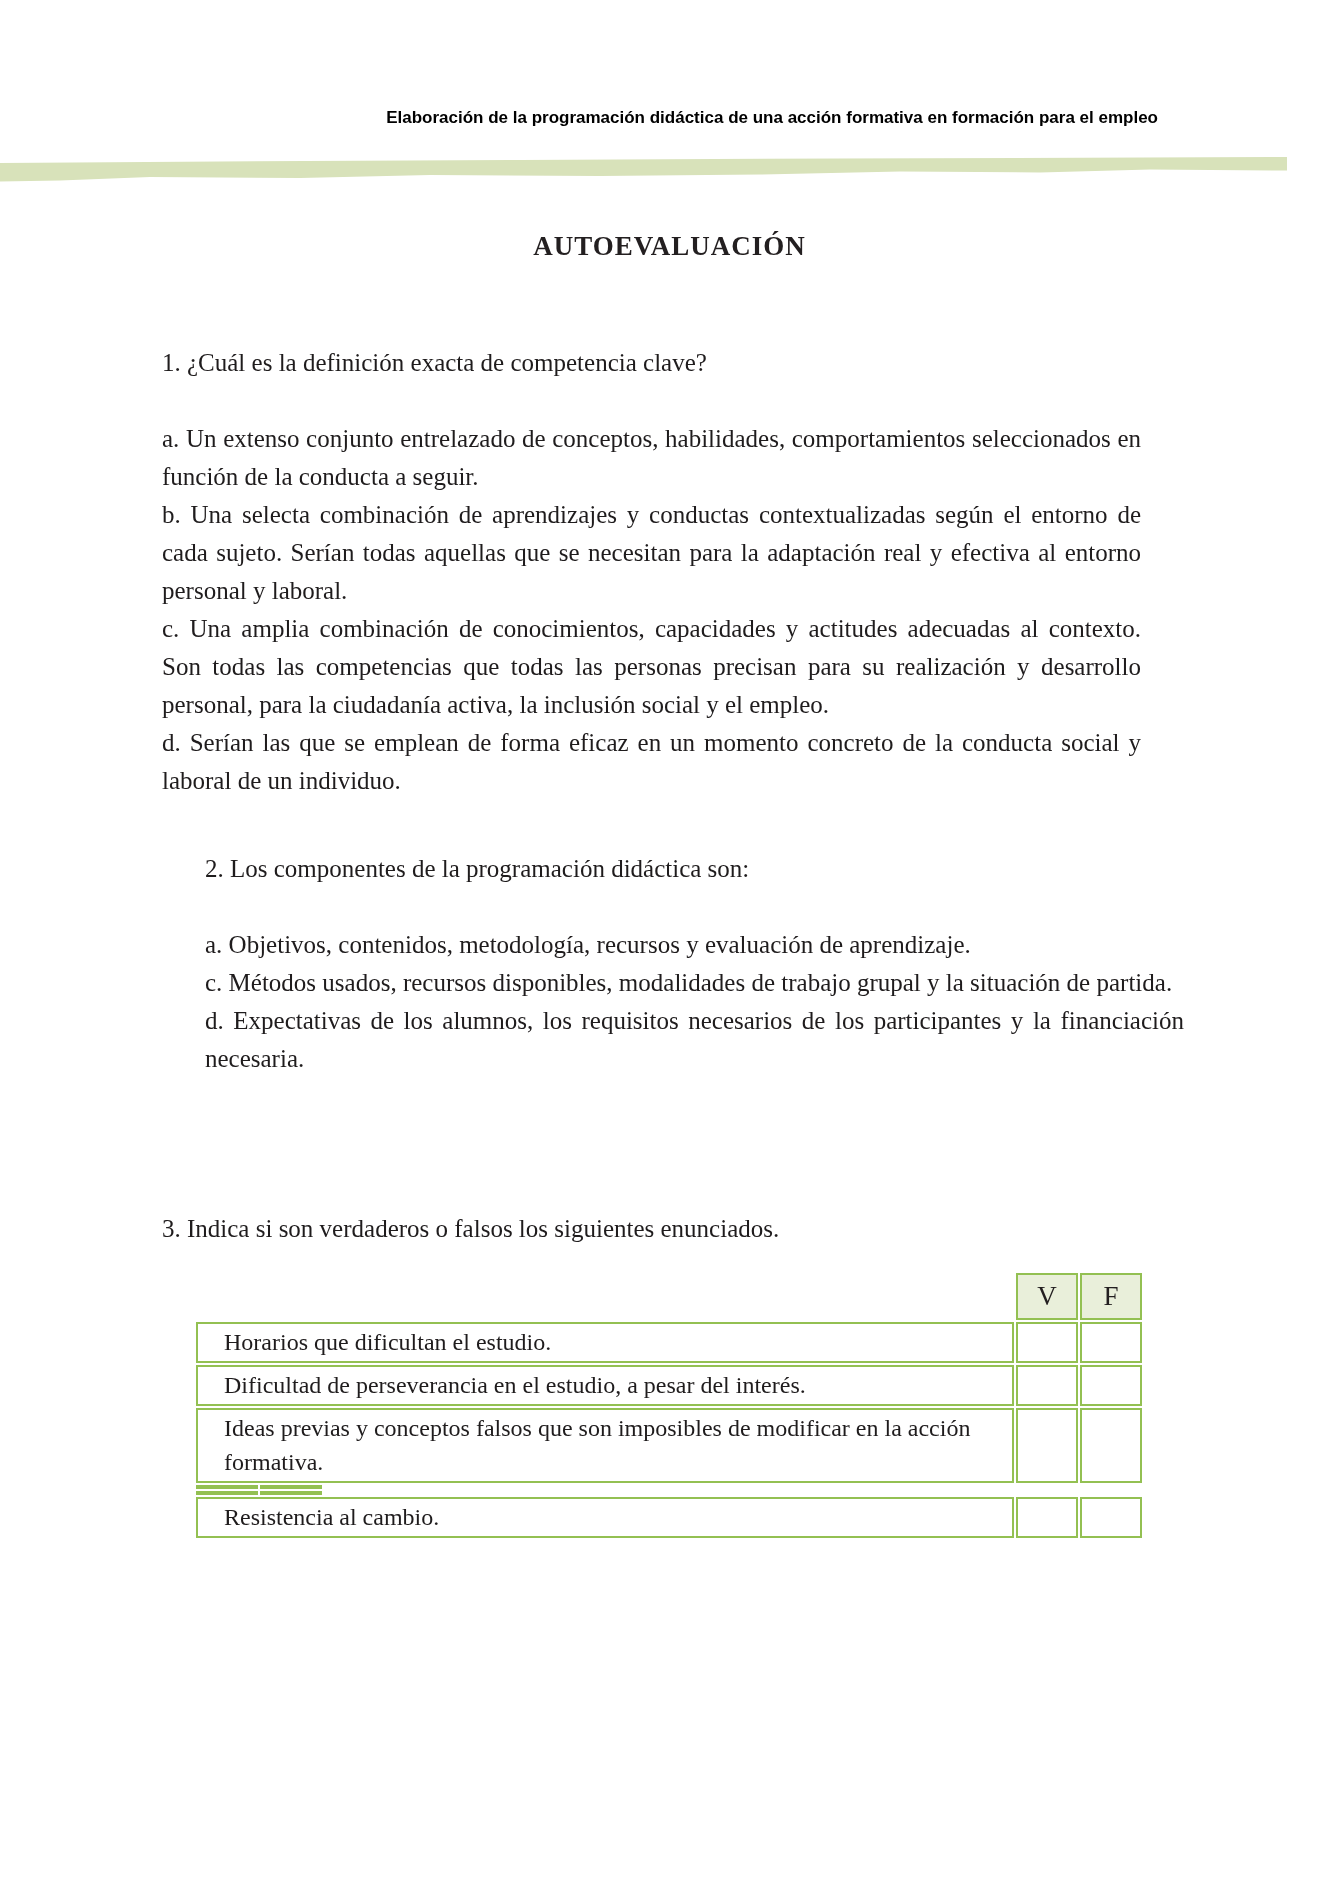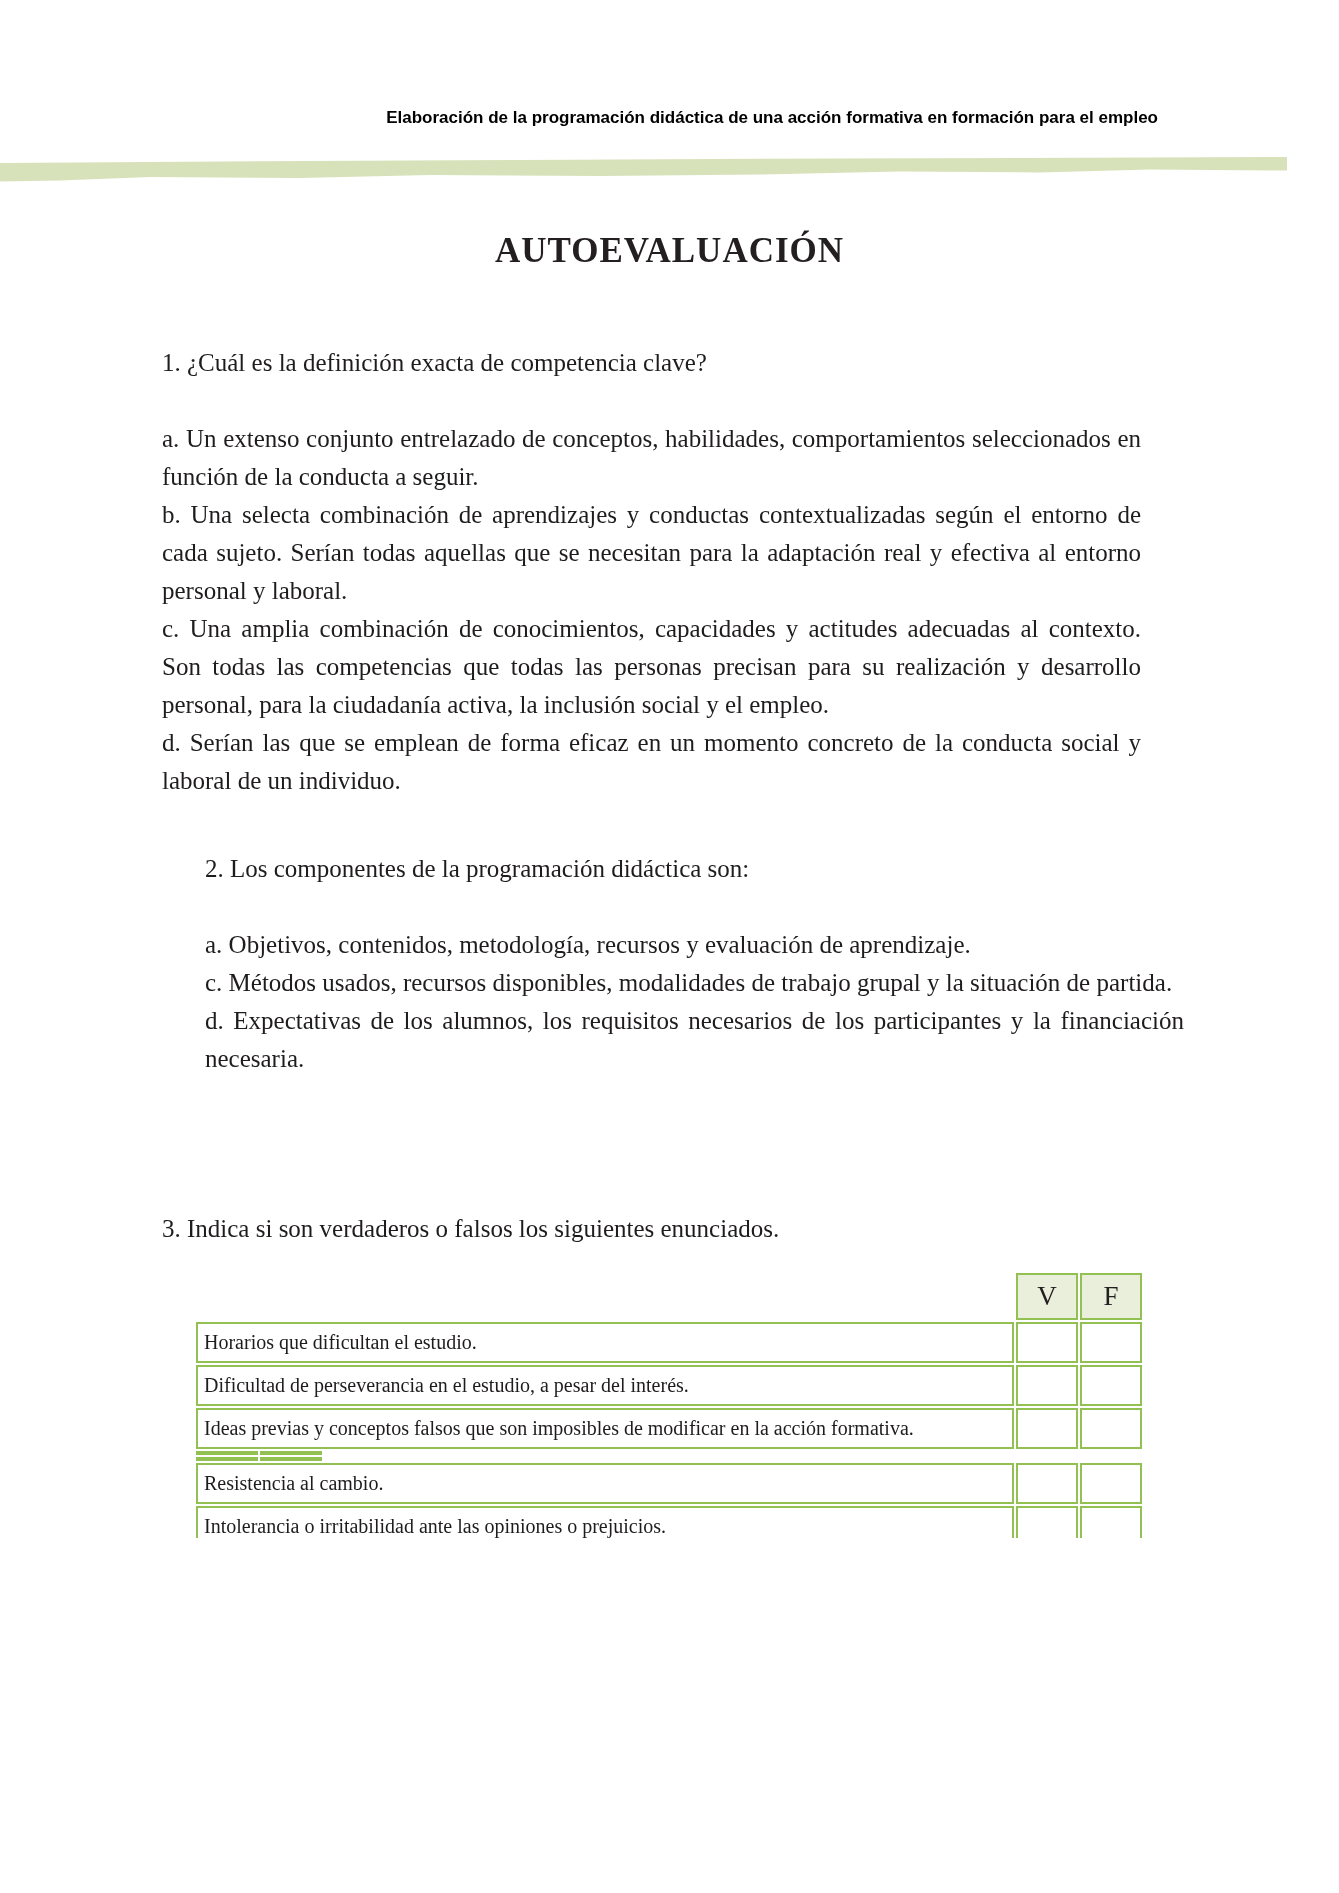--- a/index.html
+++ b/index.html
@@ -27,21 +27,21 @@
   
   .band { position: absolute; left: 0; top: 0; }
   
   .title {
     position: absolute;
     top: 231px;
     left: 0;
     width: 100%;
     text-align: center;
     font-family: "Liberation Serif", serif;
-    font-size: 35px;
+    font-size: 27px;
     font-weight: bold;
     letter-spacing: 1px;
     color: #231f20;
   }
   
   .qblock {
     position: absolute;
     left: 162px;
     width: 979px;
     font-size: 25px;
@@ -73,22 +73,22 @@
     align-items: center;
     justify-content: center;
     font-family: "Liberation Serif", serif;
     font-size: 27px;
     color: #231f20;
   }
   .trow { display: flex; gap: 2px; margin-bottom: 2px; }
   .tcell-text {
     flex: 1;
     border: 2px solid #93c052;
-    padding: 1px 10px 2px 6px;
-    font-size: 20px;
+    padding: 1px 10px 2px 26px;
+    font-size: 24px;
     line-height: 34px;
     background: #ffffff;
   }
   .tcell-box {
     width: 62px;
     border: 2px solid #93c052;
     background: #ffffff;
   }
   
   .page-number {

